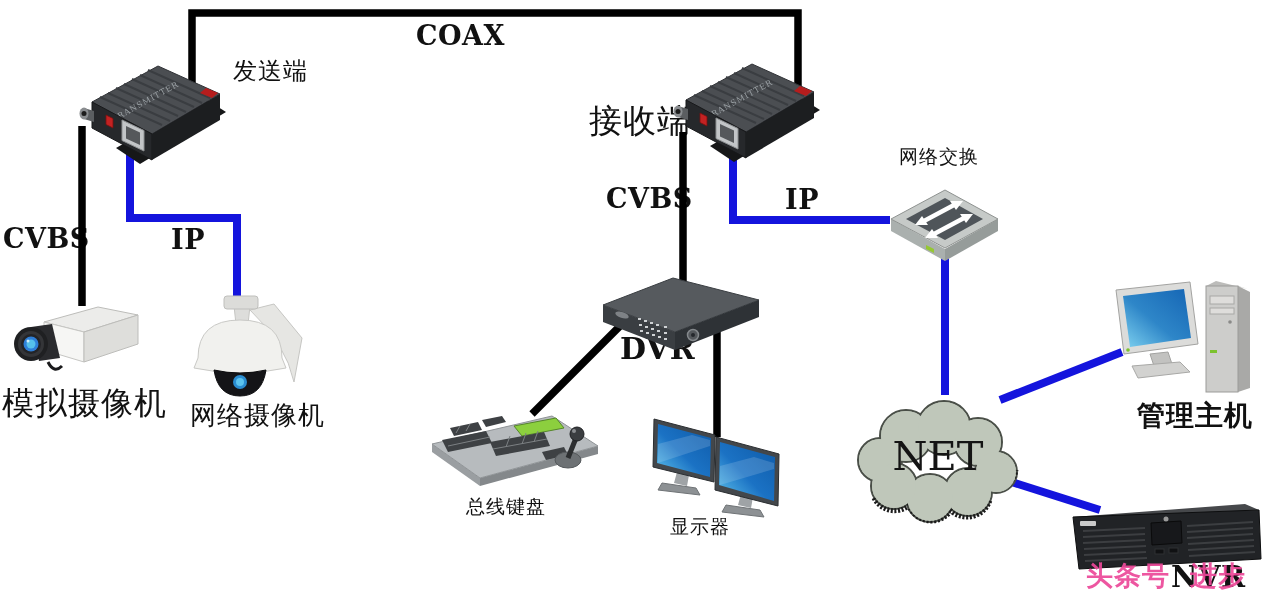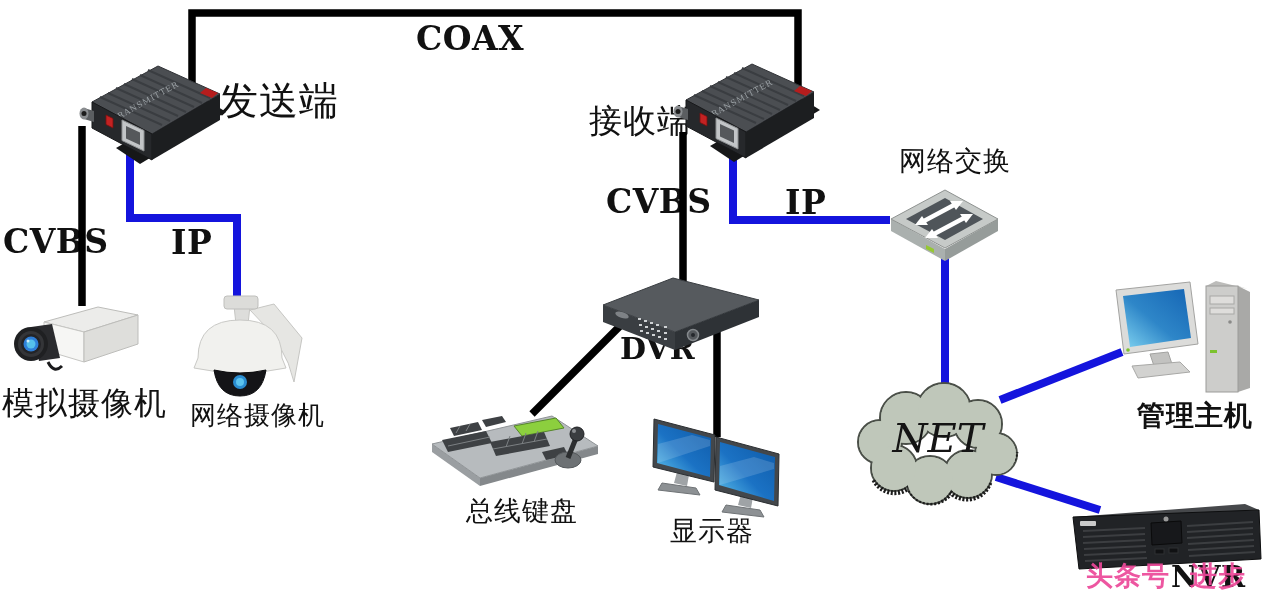--- a/index.html
+++ b/index.html
@@ -1,24 +1,24 @@
 <!DOCTYPE html>
 <html><head>
 <meta charset="utf-8">
 <style>
   html,body{margin:0;padding:0;background:#fff;}
   #canvas{position:relative;width:1263px;height:594px;background:#fff;overflow:hidden;
           font-family:"DejaVu Serif","Liberation Serif",serif;}
   .abs{position:absolute;}
   svg{display:block;overflow:visible;}
   .lbl{position:absolute;color:#111;white-space:nowrap;line-height:1.05;}
-  .en{font-weight:bold;font-size:33px;letter-spacing:.5px;}
-  .cn{font-size:27px;letter-spacing:1px;}
+  .en{font-weight:bold;font-size:27px;letter-spacing:.5px;}
+  .cn{font-size:19px;letter-spacing:1px;}
   #lbl-coax{left:416px;top:22px;}
-  #lbl-sender{left:219px;top:59px;font-size:39px;margin-top:22px;}
+  #lbl-sender{left:233px;top:59px;font-size:24px;}
   #lbl-receiver{left:589px;top:60px;font-size:33px;margin-top:44px;}
   #lbl-cvbs-l{left:3px;top:225px;}
   #lbl-ip-l{left:171px;top:226px;}
   #lbl-cvbs-m{left:606px;top:185px;}
   #lbl-ip-m{left:785px;top:186px;}
   #lbl-switch{left:899px;top:147px;}
   #lbl-dvr{left:620px;top:333px;font-size:30px;}
   #lbl-kb{left:437px;top:497px;margin-left:29px;}
   #lbl-mon{left:670px;top:517px;}
   #lbl-mgmt{left:1137px;top:401px;font-size:28px;font-weight:bold;}
@@ -228,21 +228,21 @@
         <line x1="38" y1="39" x2="68" y2="23"></line>
         <polygon points="77,19 64,19 70,28" stroke="none"></polygon>
         <polygon points="29,43 42,43 36,34" stroke="none"></polygon>
         <line x1="48" y1="52" x2="78" y2="36"></line>
         <polygon points="87,32 74,32 80,41" stroke="none"></polygon>
         <polygon points="39,56 52,56 46,47" stroke="none"></polygon>
       </g>
     </svg>
   </div>
 
-  <div class="abs dev" style="left:850px;top:378px;width:172px;height:132px;font-style:italic;">
+  <div class="abs dev" style="left:850px;top:396px;width:172px;height:132px;">
     <svg width="172" height="132" viewBox="0 0 172 132">
       <g fill="#bfc7ba" stroke="#4a4f48" stroke-width="2">
         <circle cx="30" cy="64" r="22"></circle>
           <circle cx="56" cy="40" r="26"></circle>
           <circle cx="94" cy="32" r="27"></circle>
         <circle cx="128" cy="46" r="24"></circle>
           <circle cx="146" cy="76" r="21"></circle>
           <circle cx="118" cy="96" r="24"></circle>
         <circle cx="80" cy="102" r="24"></circle>
           <circle cx="44" cy="90" r="23"></circle>

